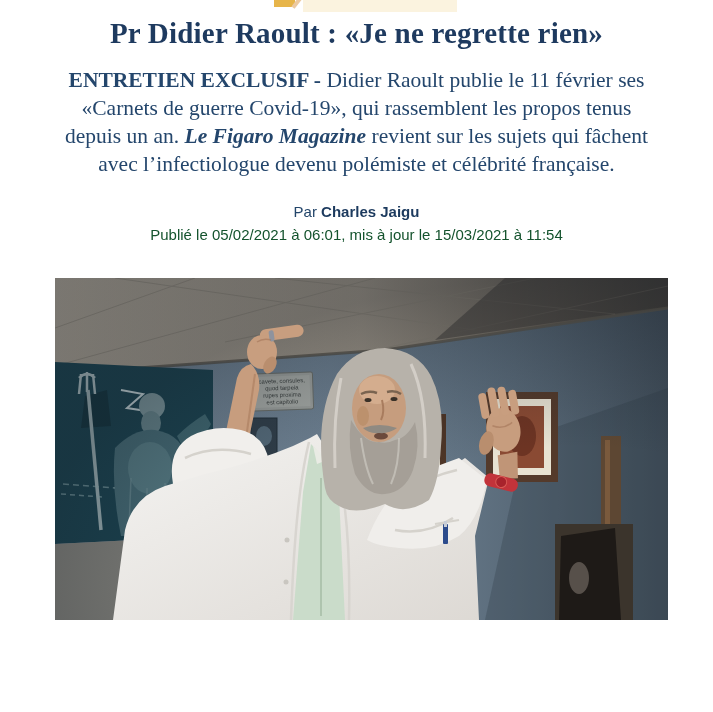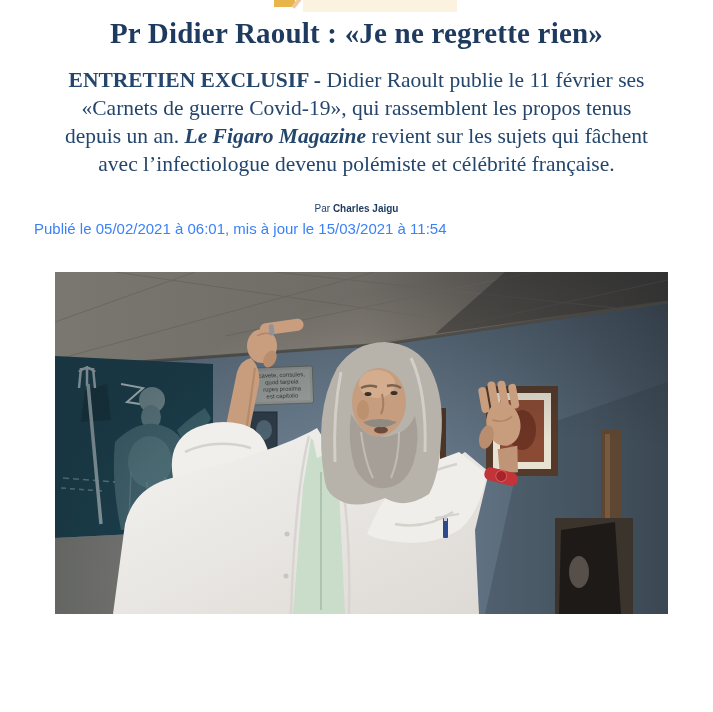--- a/index.html
+++ b/index.html
@@ -14,23 +14,23 @@
   h1.title{margin:0;padding:17px 20px 0;text-align:center;
            font-family:"Liberation Serif",serif;font-weight:bold;
            font-size:29px;line-height:1.15;color:#1E3A5F;letter-spacing:.2px;}
   
   .standfirst{margin:16px auto 0;width:604px;text-align:center;
               font-family:"Liberation Serif",serif;font-size:21.5px;line-height:28px;
               color:#24466C;}
   .standfirst .kicker{font-weight:bold;}
   .standfirst .mag{font-weight:bold;font-style:italic;}
   
-  .byline{margin-top:25px;text-align:center;font-size:10px;color:#23456A;}
+  .byline{margin-top:25px;text-align:center;font-size:15px;color:#23456A;}
   .byline .author{font-weight:bold;color:#1C3A5E;text-decoration:none;}
-  .dateline{margin-top:6px;text-align:left;font-size:15px;color:#3b82f6;padding-left:34px;}
+  .dateline{margin-top:6px;text-align:center;font-size:15px;color:#14532d;}
   
   figure{margin:35px 0 0;}
   .photo{margin-left:55px;width:613px;height:342px;overflow:hidden;background:#6d8294;}
   .photo svg{display:block;}
   figcaption{margin:14px auto 0;width:606px;text-align:center;
              font-size:12.5px;line-height:19.5px;color:#23466B;}
   figcaption .quote{font-weight:bold;}
   figcaption .credit{font-style:italic;font-weight:normal;color:#3F5A7D;}
 </style>
 </head>

